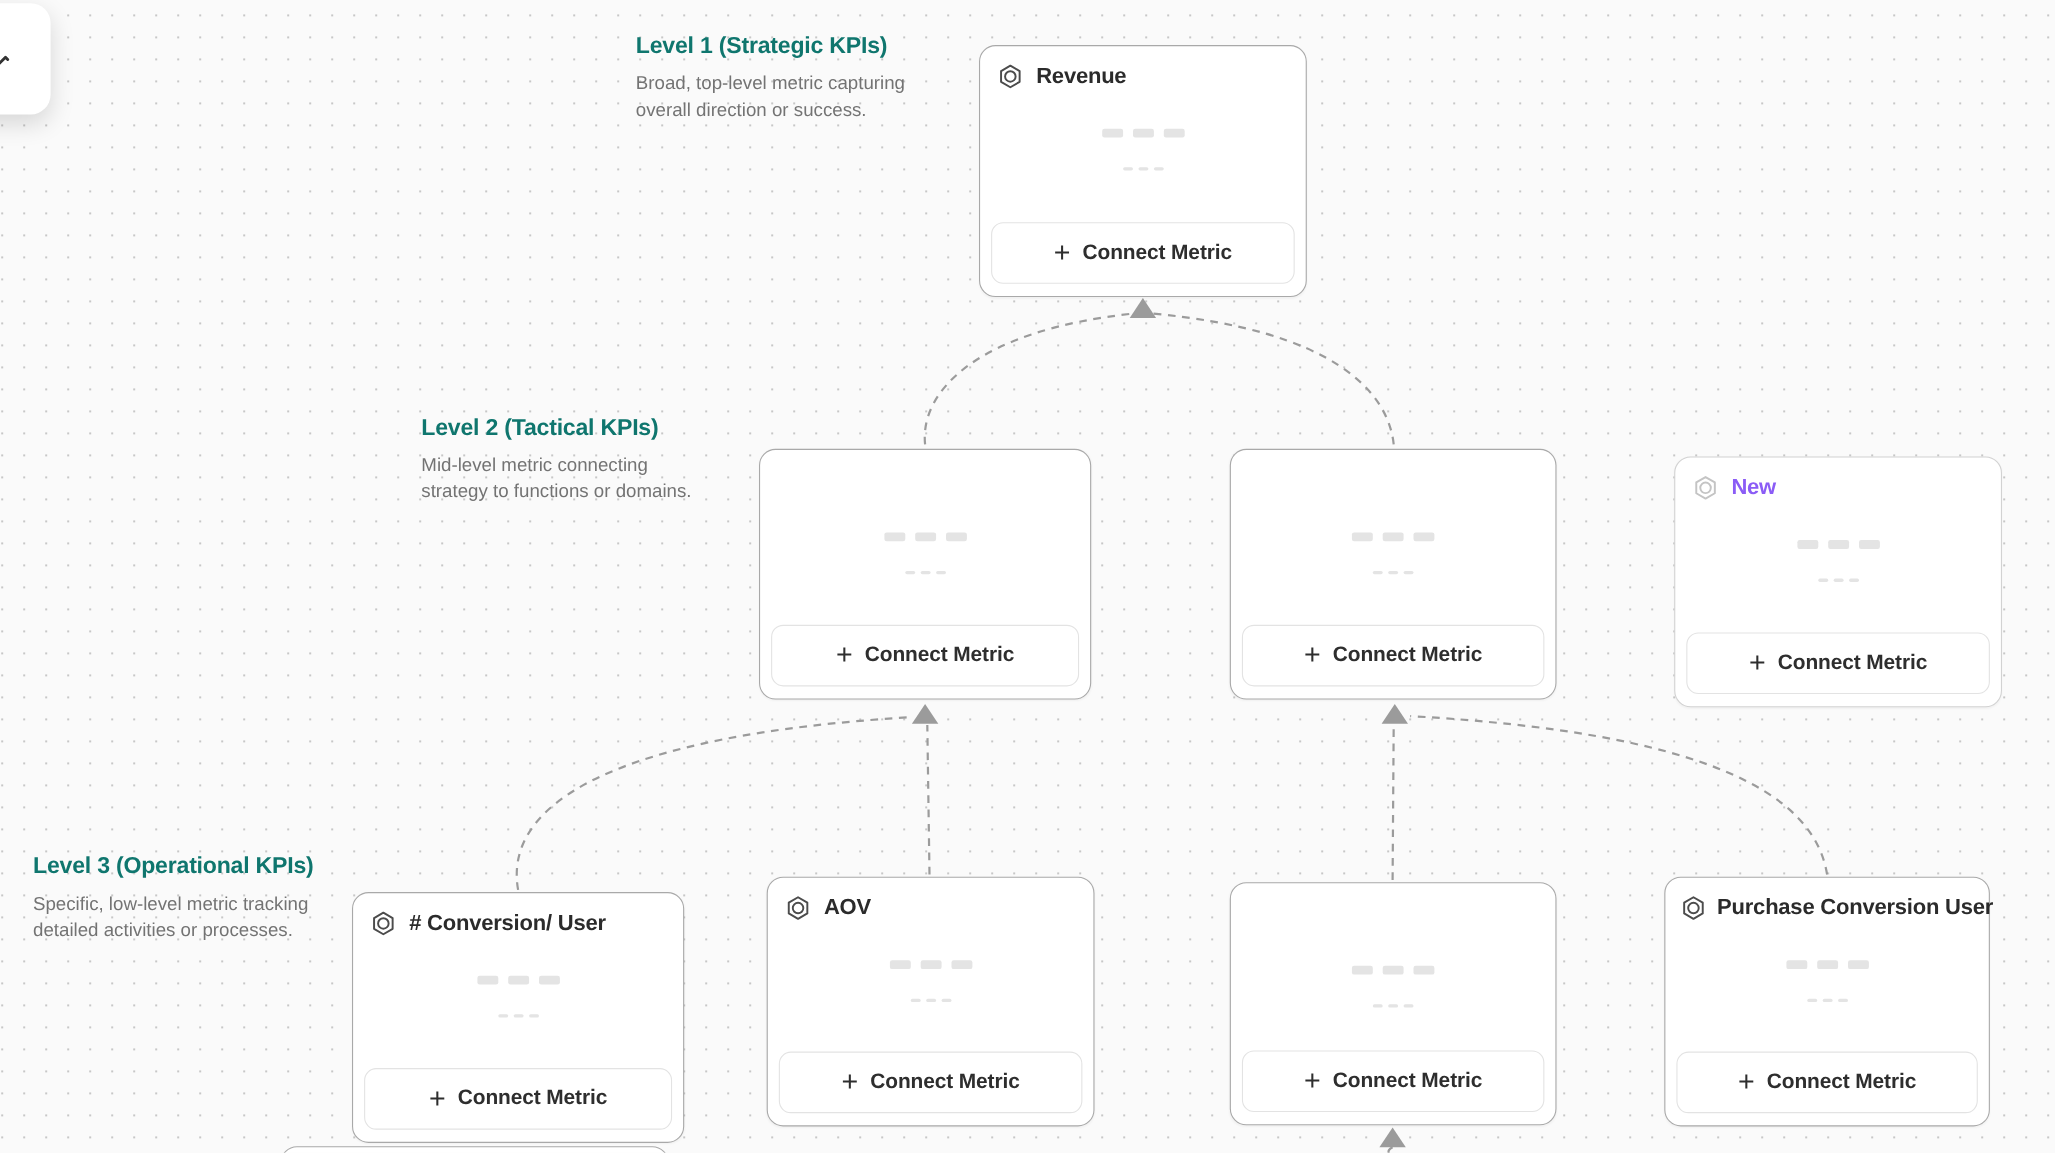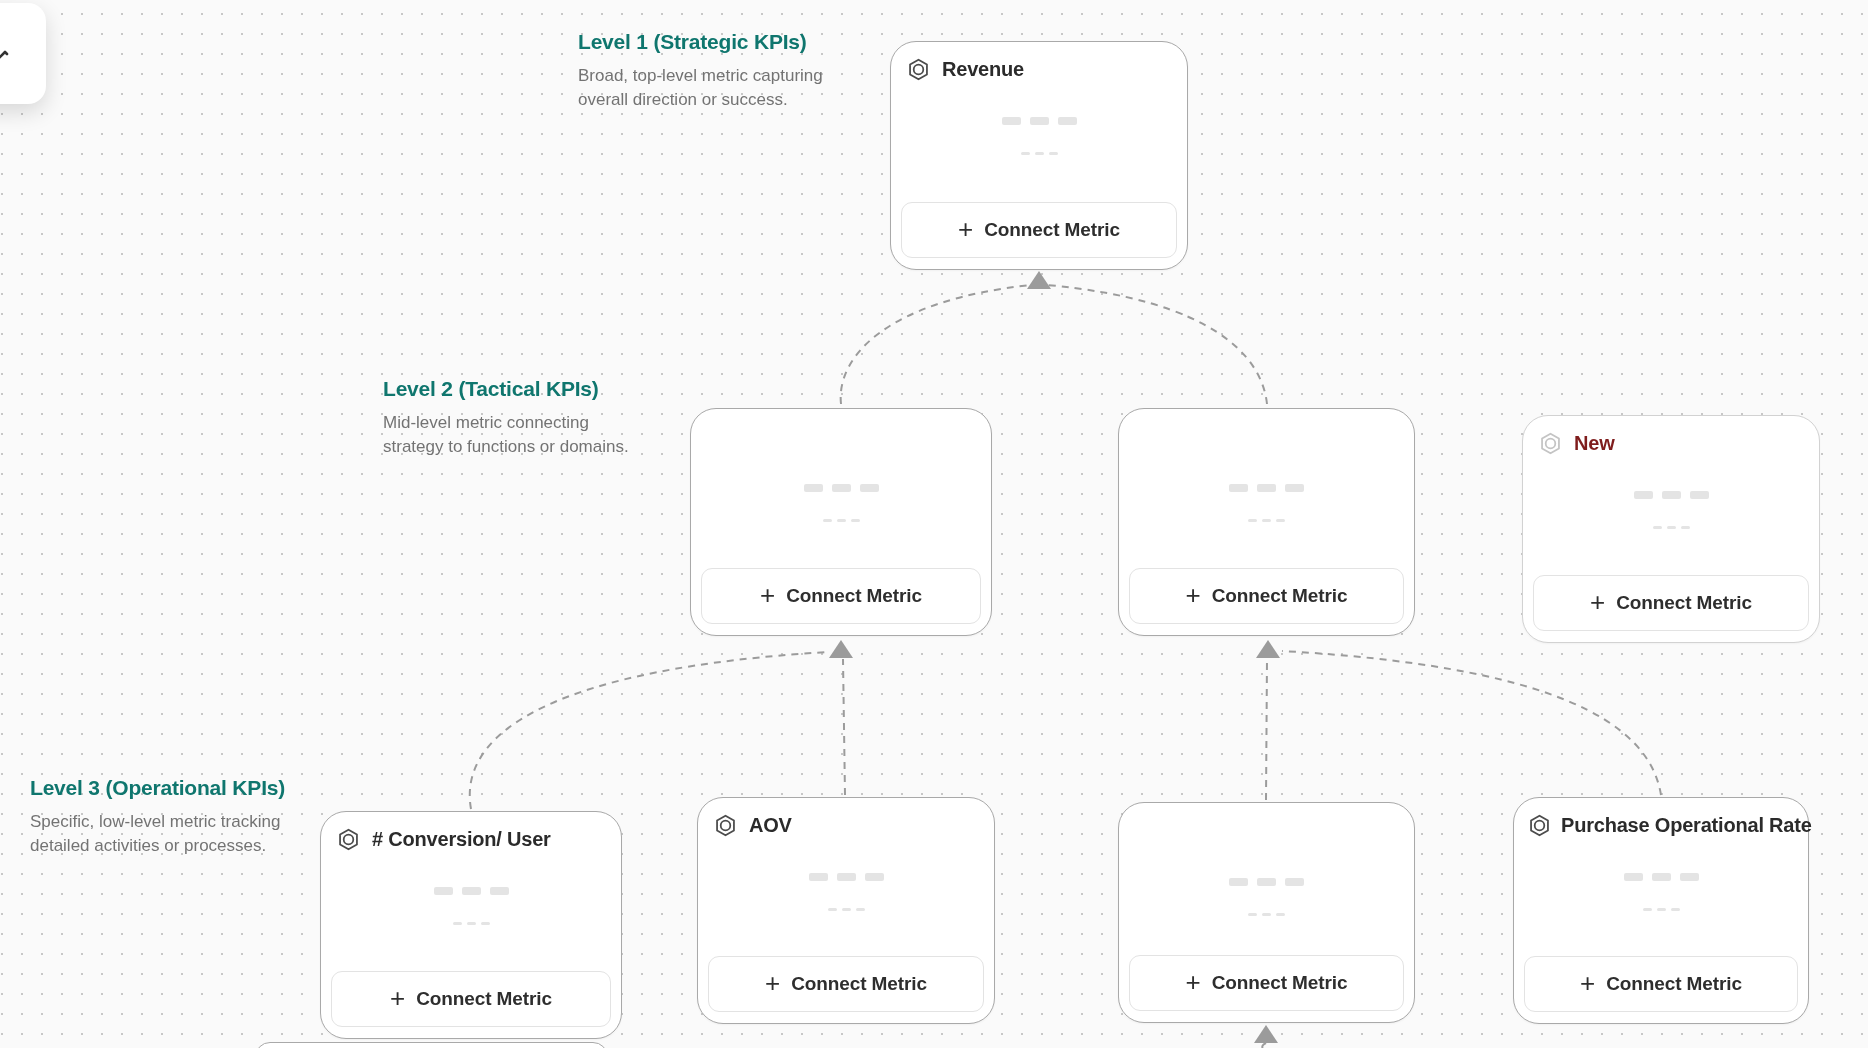--- a/index.html
+++ b/index.html
@@ -17,27 +17,27 @@
     position:absolute; left:-62px; top:3px; width:108px; height:101px;
     background:#fff; border-radius:18px;
     box-shadow:0 8px 22px rgba(0,0,0,.14);
   }
   .level-label { position:absolute; }
   .level-title { font-size:21px; font-weight:700; letter-spacing:-0.2px; color:#0f766e; margin-bottom:10px; }
   .level-desc { font-size:17px; line-height:1.4; color:#737373; width:262px; }
 
   .kpi-card {
     position:absolute; background:#fff;
-    border:1.5px solid #a9a9a9; border-radius:26px;
+    border:1.5px solid #a9a9a9; border-radius:15px;
     box-shadow:0 1px 2px rgba(0,0,0,.04);
   }
   .kpi-card.draft { border-color:#d2d2d2; }
   .card-header { display:flex; align-items:center; gap:11px; padding:15px 16px 0 15px; }
   .card-title { font-size:20px; font-weight:700; letter-spacing:-0.2px; color:#2b2b2b; white-space:nowrap; }
-  .draft .card-title { color:#7f1d1d; }
+  .draft .card-title { color:#8b5cf6; }
   .metric-icon { flex:0 0 auto; width:25px; height:25px; display:block; }
   .skeleton { position:absolute; left:0; right:0; top:75px; display:flex; flex-direction:column; align-items:center; gap:27px; }
   .skel-bars { display:flex; gap:9px; }
   .skel-bar { width:19px; height:8px; border-radius:2px; background:#e4e4e4; }
   .skel-dashes { display:flex; gap:5px; }
   .skel-dash { width:9px; height:3px; border-radius:1.5px; background:#e4e4e4; }
   .connect-btn {
     position:absolute; left:10px; right:10px; bottom:11px; height:56px;
     background:#fff; border:1.5px solid #e3e3e3; border-radius:11px;
     display:flex; align-items:center; justify-content:center; gap:11px;
@@ -251,21 +251,21 @@
     <span>Connect Metric</span>
   </div>
 </div>
 
 <div class="kpi-card" style="left:1513px; top:797px; width:296px; height:227px">
   <div class="card-header" style="padding-left:13px; gap:9px">
     <svg class="metric-icon" viewBox="0 0 24 24">
         <path d="M12 2.6 L20.1 7.3 V16.7 L12 21.4 L3.9 16.7 V7.3 Z" fill="none" stroke="#4c4c4c" stroke-width="1.7" stroke-linejoin="round"></path>
         <circle cx="12" cy="12" r="4.6" fill="none" stroke="#4c4c4c" stroke-width="1.7"></circle>
       </svg>
-    <span class="card-title">Purchase Operational Rate</span>
+    <span class="card-title">Purchase Conversion User</span>
   </div>
   <div class="skeleton">
     <div class="skel-bars">
         <div class="skel-bar"></div>
         <div class="skel-bar"></div>
         <div class="skel-bar"></div>
       </div>
     <div class="skel-dashes">
         <div class="skel-dash"></div>
         <div class="skel-dash"></div>

